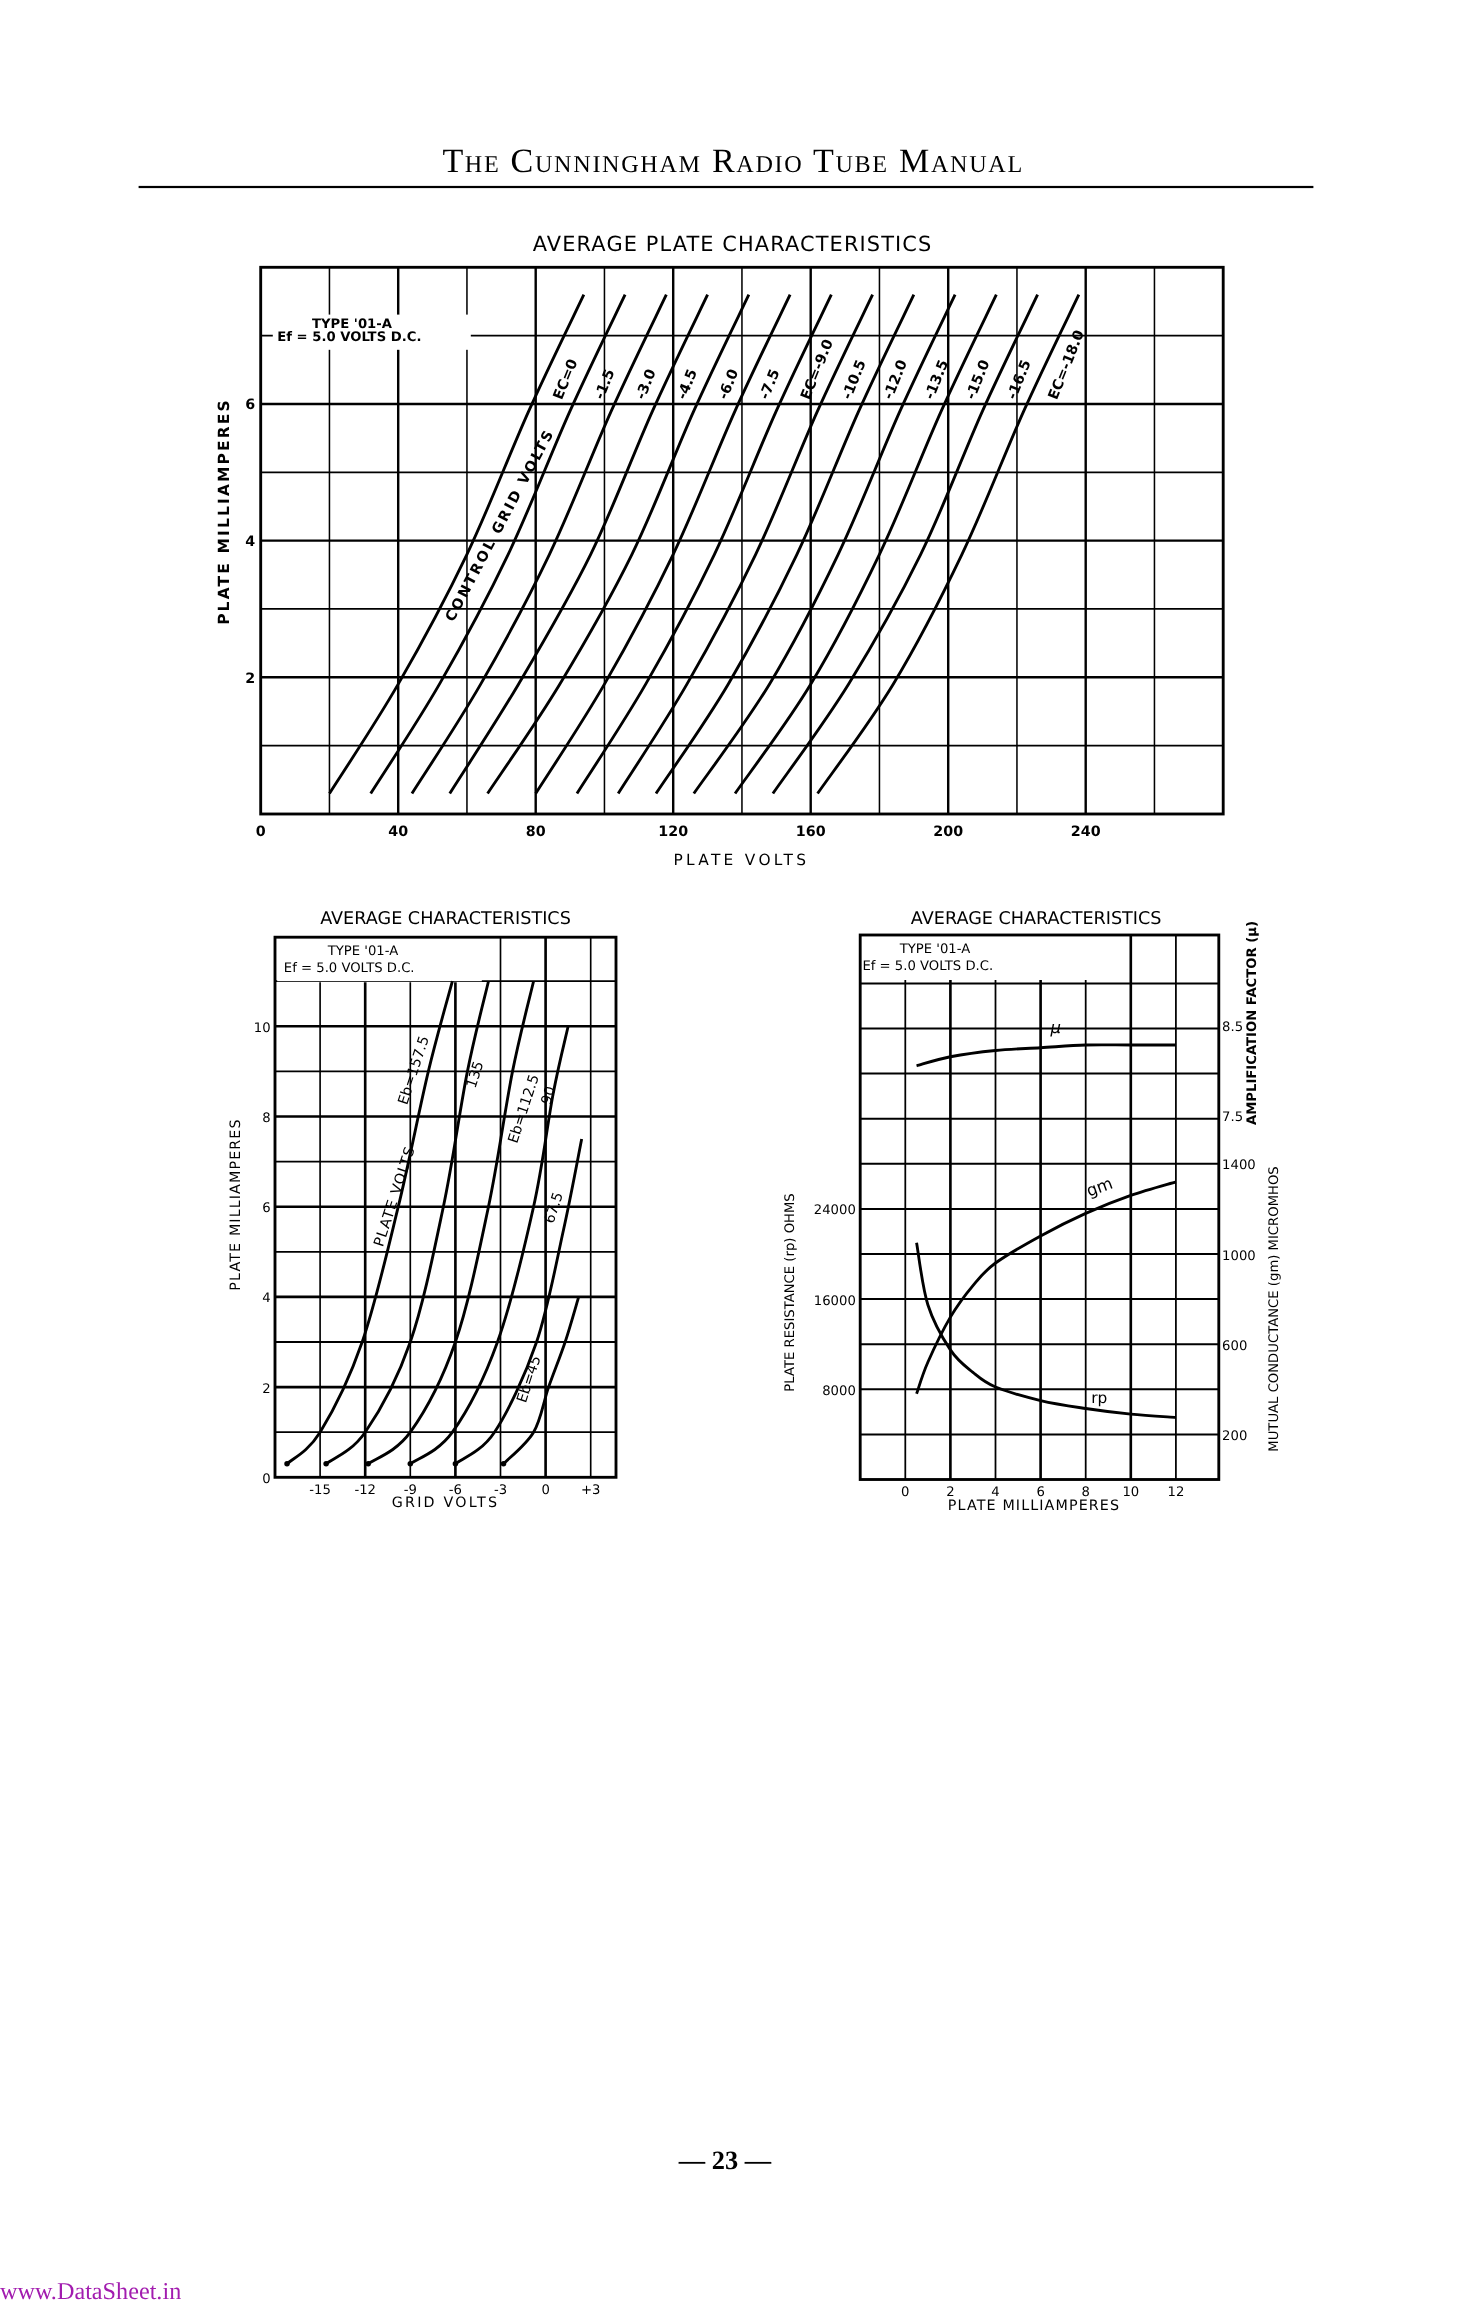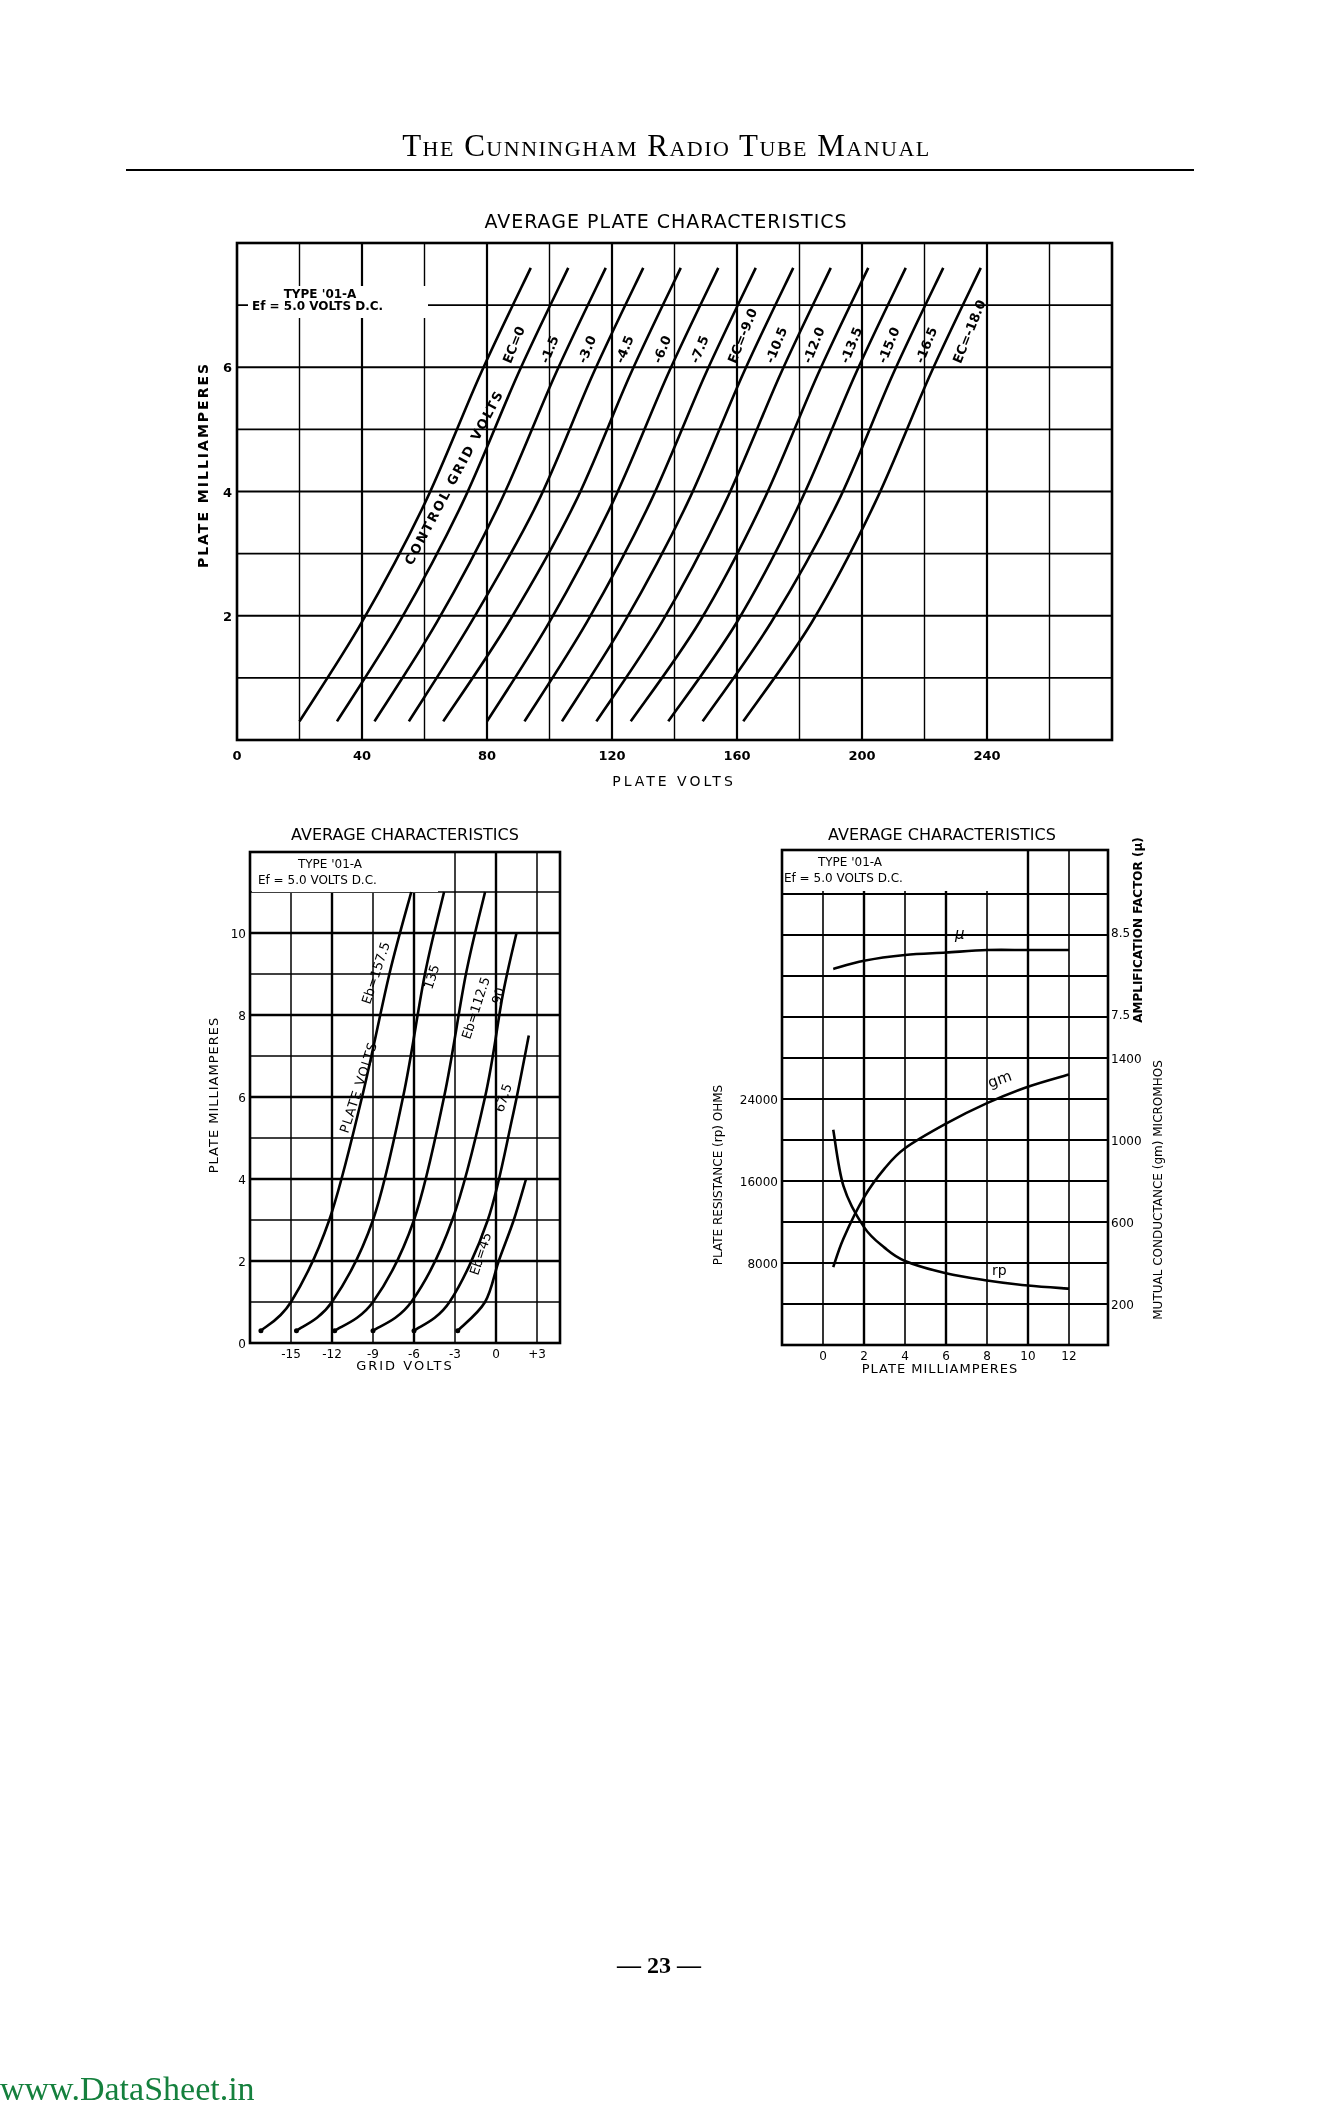--- a/index.html
+++ b/index.html
@@ -1,21 +1,21 @@
 <!DOCTYPE html>
 <html><head>
 <meta charset="utf-8">
 <style>
   html, body { margin: 0; padding: 0; background: #ffffff; }
   body { width: 1333px; height: 2107px; position: relative; overflow: hidden; color: #000; font-family: "DejaVu Sans", sans-serif; }
   .header-title { position: absolute; left: 0; width: 1333px; top: 128px; text-align: center; font-family: "Liberation Serif", serif; font-size: 31px; letter-spacing: 1.5px; font-variant: small-caps; }
   .header-rule { position: absolute; left: 126px; width: 1068px; top: 169px; height: 0; border-top: 2px solid #000; }
   svg.chart { position: absolute; left: 0; top: 0; }
   .page-number { position: absolute; left: 0; width: 1318px; top: 1952px; text-align: center; font-family: "Liberation Serif", serif; font-weight: bold; font-size: 24px; }
-  .watermark { position: absolute; left: 0; top: 2070px; font-family: "Liberation Serif", serif; font-size: 34px; color: #15803d; }
+  .watermark { position: absolute; left: 0; top: 2070px; font-family: "Liberation Serif", serif; font-size: 22px; color: #a21caf; }
   svg text { font-family: "DejaVu Sans", sans-serif; }
 </style>
 </head>
 <body>
 
 <div class="header-title">The Cunningham Radio Tube Manual</div>
 <div class="header-rule"></div>
 
 <svg class="chart" id="svg-top" width="1333" height="800">
     <text x="666" y="228" text-anchor="middle" font-size="19" letter-spacing="1">AVERAGE PLATE CHARACTERISTICS</text>

